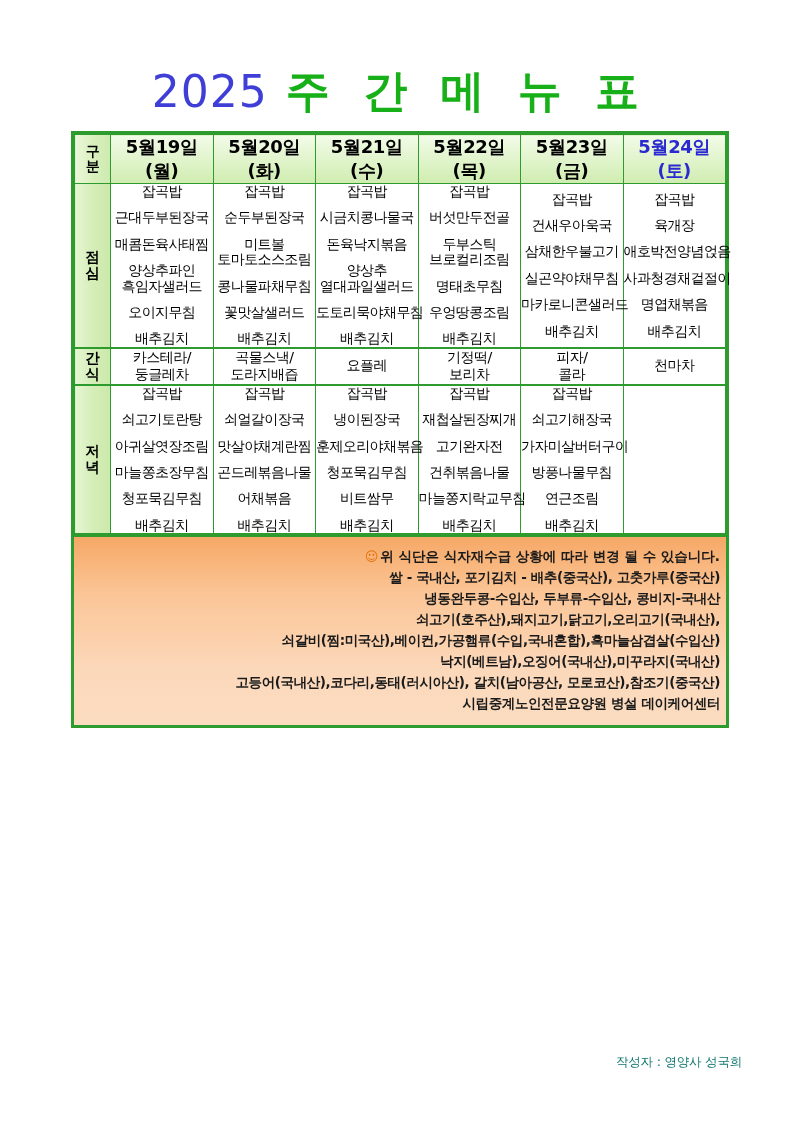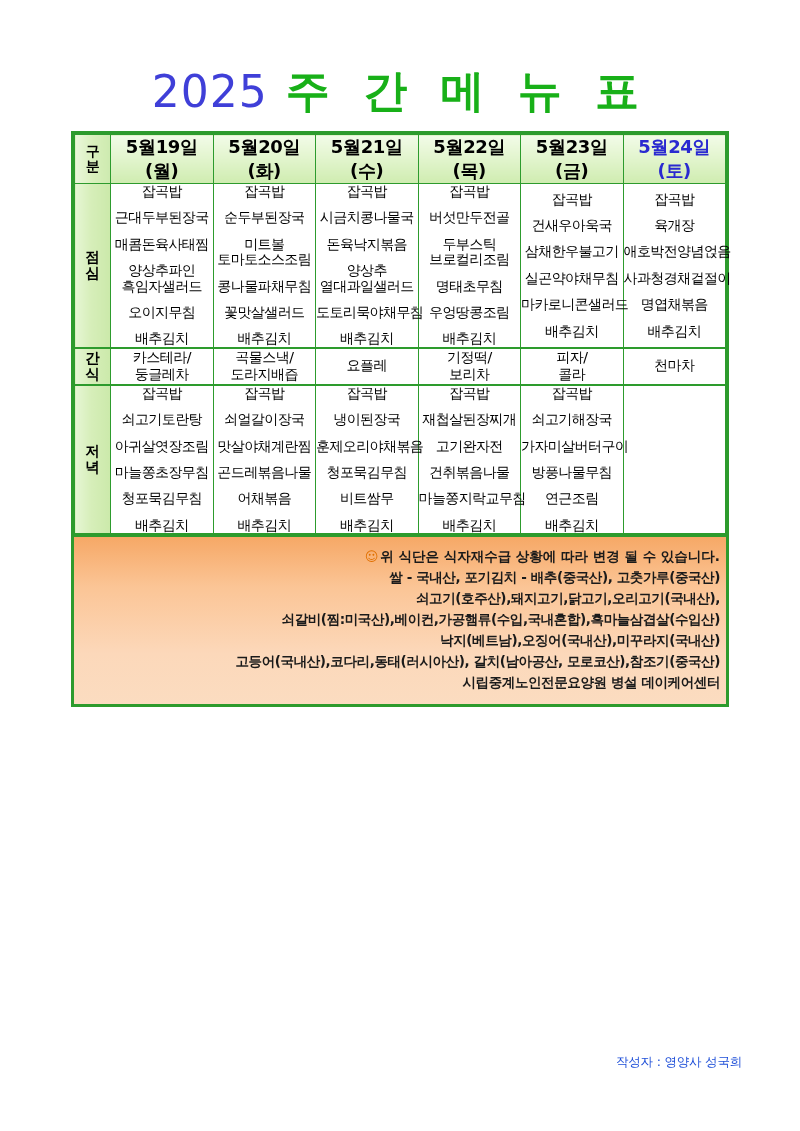--- a/index.html
+++ b/index.html
@@ -140,21 +140,21 @@
     font-size: 13px;
     margin-right: 2px;
   }
 
   
   .footer {
     position: absolute;
     right: 58px;
     top: 1054px;
     font-size: 12.5px;
-    color: #1d4ed8;
+    color: #0f766e;
     letter-spacing: -0.2px;
     white-space: nowrap;
   }
 </style>
 </head>
 <body>
 
 <div class="title-wrap">
   <span class="title-year">2025</span><span class="title-main">주 간 메 뉴 표</span>
 </div>
@@ -294,20 +294,21 @@
       </tr>
 
     </tbody>
   </table>
 
   <div class="notice">
     <div class="nline first">
       <span class="smiley">☺</span><span>위 식단은 식자재수급 상황에 따라 변경 될 수 있습니다.</span>
     </div>
     <div class="nline">쌀 - 국내산, 포기김치 - 배추(중국산), 고춧가루(중국산)</div>
+    <div class="nline">냉동완두콩-수입산, 두부류-수입산, 콩비지-국내산</div>
     <div class="nline">쇠고기(호주산),돼지고기,닭고기,오리고기(국내산),</div>
     <div class="nline">쇠갈비(찜:미국산),베이컨,가공햄류(수입,국내혼합),흑마늘삼겹살(수입산)</div>
     <div class="nline">낙지(베트남),오징어(국내산),미꾸라지(국내산)</div>
     <div class="nline">고등어(국내산),코다리,동태(러시아산), 갈치(남아공산, 모로코산),참조기(중국산)</div>
     <div class="nline">시립중계노인전문요양원 병설 데이케어센터</div>
   </div>
 </div>
 
 <div class="footer">작성자 : 영양사 성국희</div>
 

